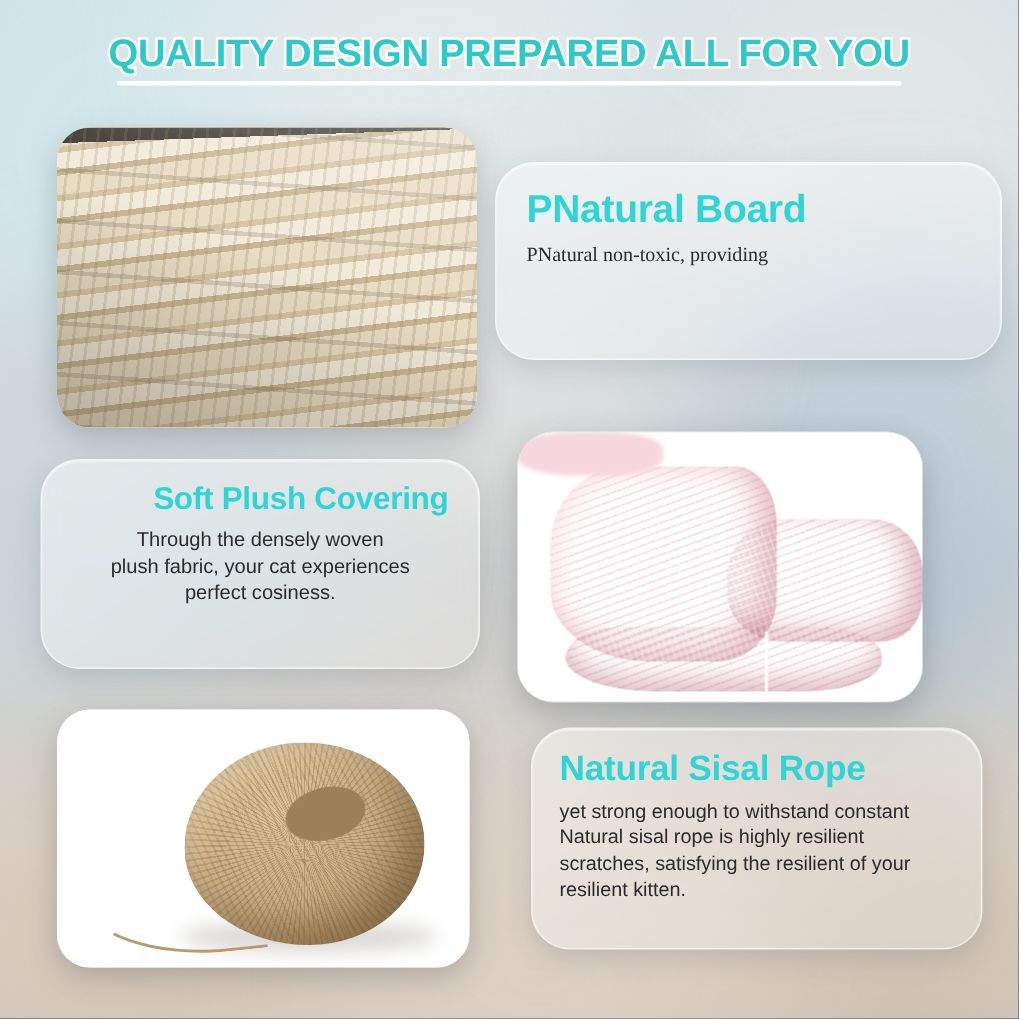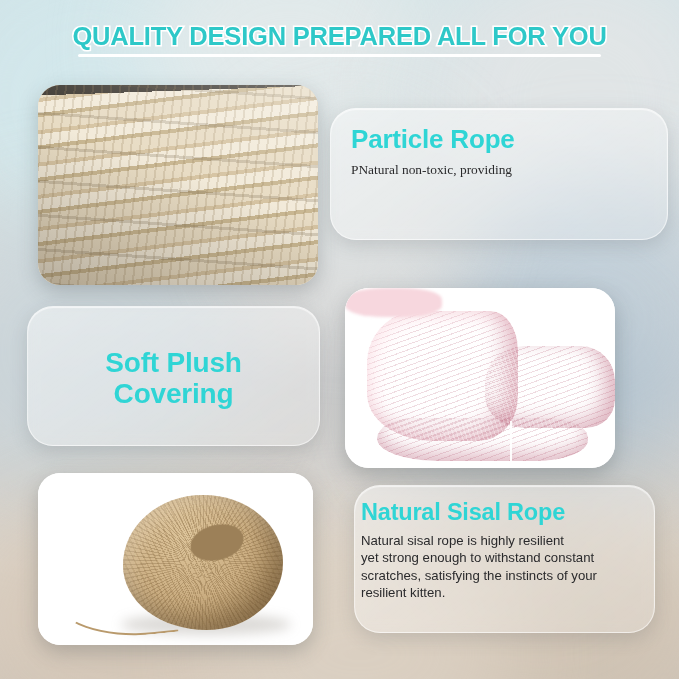--- a/index.html
+++ b/index.html
@@ -110,31 +110,31 @@
   
   #card-particle-photo { left:38px; top:85px; width:280px; height:200px; border-radius:22px; }
 
   
   #card-particle-text  { left:330px; top:108px; width:338px; height:132px; }
   #card-particle-text .card-heading { font-size:26px; margin-bottom:7px; }
   #card-particle-text .card-body    { font-size:13.4px;font-family:Liberation Serif, serif; }
 
   
   #card-plush-text { left:27px; top:306px; width:293px; height:140px; padding-top:14px; }
-  #card-plush-text .card-heading { font-size:28px; text-align:center; margin-bottom:7px;margin-top:27px; }
+  #card-plush-text .card-heading { font-size:21px; text-align:right; margin-bottom:7px; }
   #card-plush-text .card-body    { font-size:13.4px; text-align:center; }
 
   
   #card-plush-photo { left:345px; top:288px; width:270px; height:180px; border-radius:24px; }
 
   
   #card-sisal-photo { left:38px; top:473px; width:275px; height:172px; border-radius:22px; }
 
   
-  #card-sisal-text { left:354px; top:485px; width:301px; height:148px; padding:14px 6px; }
+  #card-sisal-text { left:354px; top:485px; width:301px; height:148px; padding:14px 18px; }
   #card-sisal-text .card-heading { font-size:23.5px; margin-bottom:6px; }
   #card-sisal-text .card-body    { font-size:13.2px; }
 
   
   .art { position:absolute; inset:0; }
 
   
   .board-art {
     background:
       linear-gradient(178deg, #3c3730 0%, #3c3730 5%, transparent 5%),
@@ -281,28 +281,33 @@
   <div class="title-wrap">
     <span class="title-text">QUALITY DESIGN PREPARED ALL FOR YOU</span>
   </div>
   <div class="title-rule"></div>
 
   <div class="card photo" id="card-particle-photo">
     <div class="art board-art"></div>
   </div>
 
   <div class="card panel" id="card-particle-text">
-    <div class="card-heading">Particle Rope</div>
+    <div class="card-heading">PNatural Board</div>
     <div class="card-body">
       <div>PNatural non-toxic, providing</div>
     </div>
   </div>
 
   <div class="card panel" id="card-plush-text">
     <div class="card-heading">Soft Plush Covering</div>
+    <div class="card-body">
+      <div>Through the densely woven</div>
+      <div>plush fabric, your cat experiences</div>
+      <div>perfect cosiness.</div>
+    </div>
   </div>
 
   <div class="card photo" id="card-plush-photo">
     <div class="art plush-art">
       <div class="fur fur-main"></div>
       <div class="fur fur-back"></div>
       <div class="fur fur-strip"></div>
       <div class="fur-pale"></div>
       <div class="fur-seam"></div>
     </div>
@@ -314,20 +319,20 @@
       <div class="tail"></div>
       <div class="ball">
         <div class="ball-hole"></div>
       </div>
     </div>
   </div>
 
   <div class="card panel" id="card-sisal-text">
     <div class="card-heading">Natural Sisal Rope</div>
     <div class="card-body">
+      <div>yet strong enough to withstand constant</div>
       <div>Natural sisal rope is highly resilient</div>
-      <div>yet strong enough to withstand constant</div>
-      <div>scratches, satisfying the instincts of your</div>
+      <div>scratches, satisfying the resilient of your</div>
       <div>resilient kitten.</div>
     </div>
   </div>
 
 </div>
 
 </body></html>

